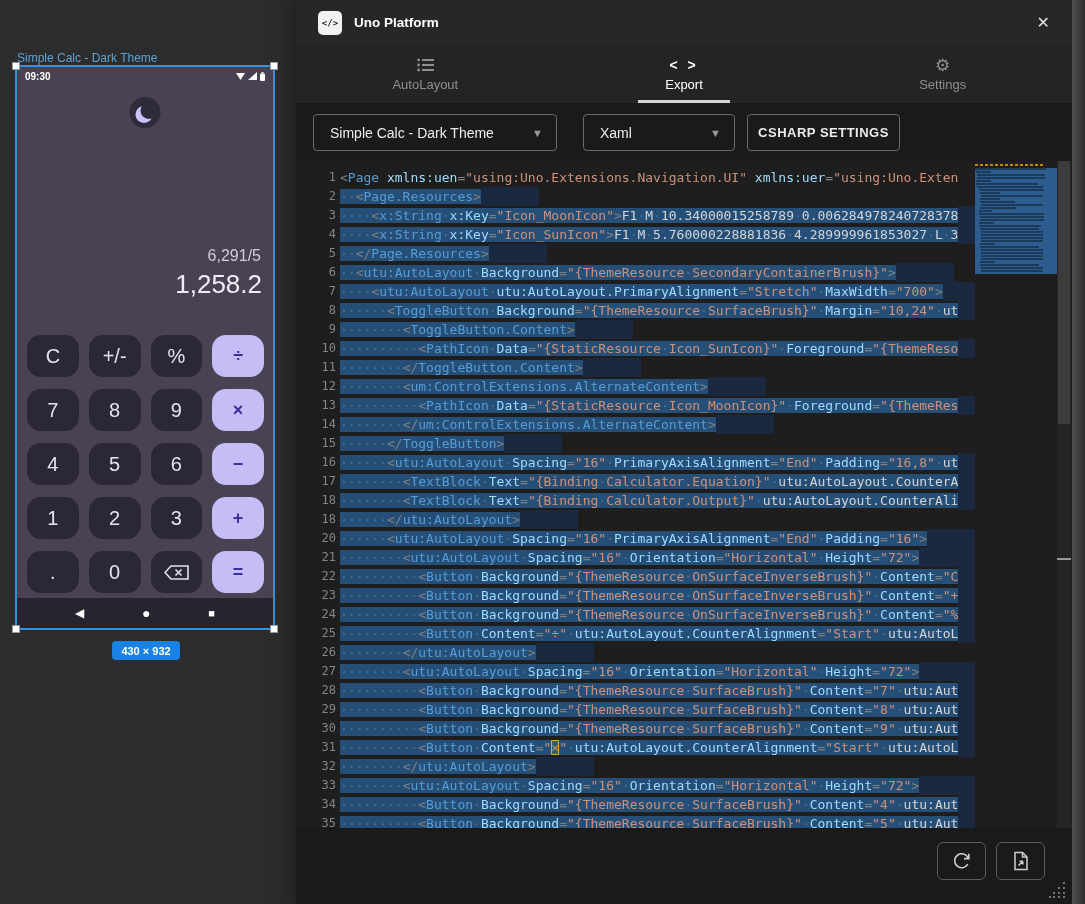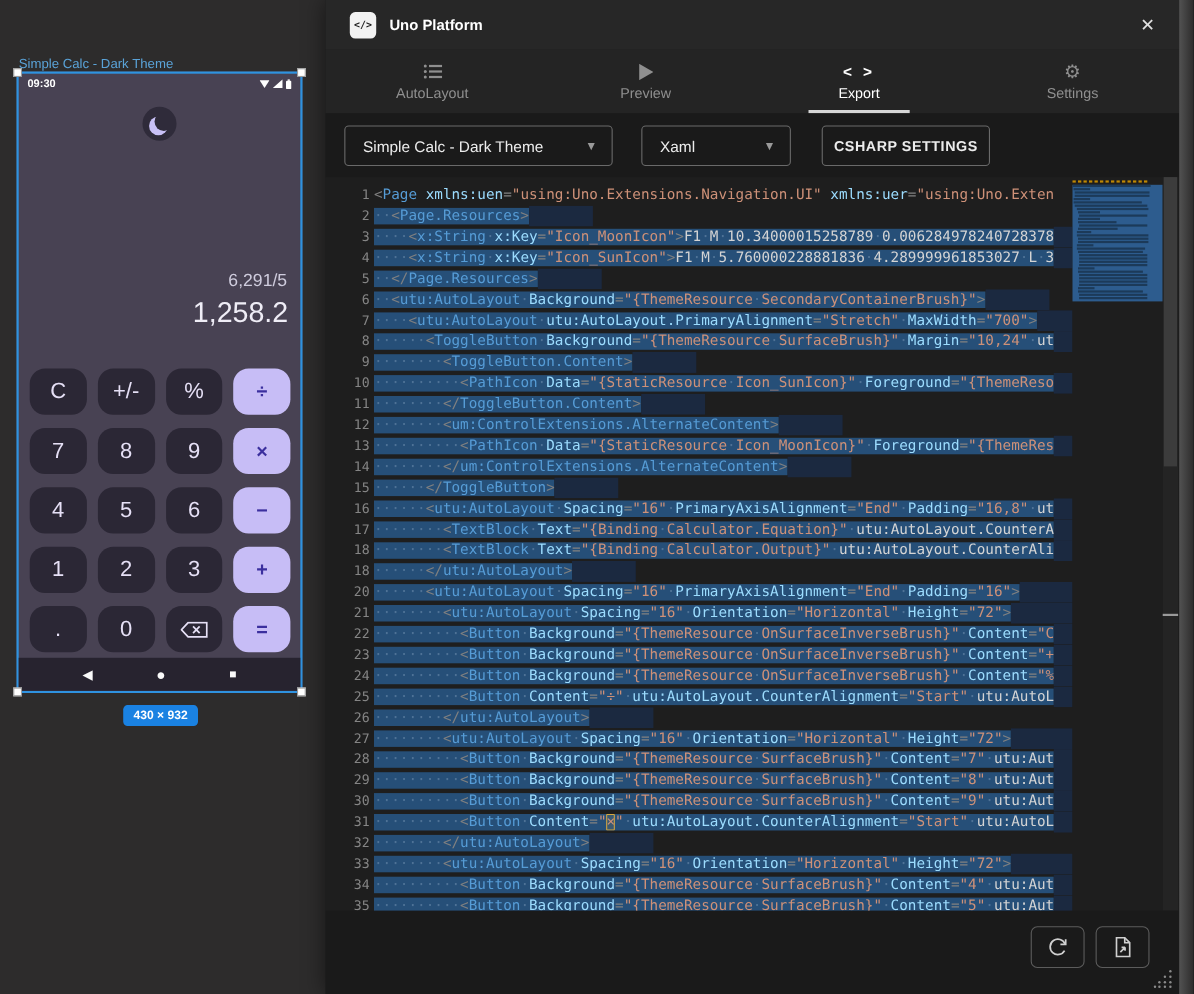--- a/index.html
+++ b/index.html
@@ -63,21 +63,21 @@
   .tab.active{color:#fff;}
   .tab.active::after{content:'';position:absolute;bottom:0;left:50%;transform:translateX(-50%);
                      width:92px;height:3px;background:#d6d6d6;}
   .code-glyph{font-weight:bold;letter-spacing:3px;font-size:14px;}
   .toolbar{position:absolute;left:0;top:103px;right:0;height:58px;background:#1a1a1a;}
   .select,.tool-btn{position:absolute;top:11px;height:37px;border:1px solid #6a6a6a;border-radius:4px;
           display:flex;align-items:center;color:#ececec;font-size:14px;background:transparent;cursor:pointer;}
   .select .sval{padding-left:16px;}
   .select .caret{margin-left:auto;padding-right:13px;color:#9a9a9a;font-size:11px;}
   .sel-theme{left:17px;width:244px;}
-  .sel-format{left:287px;width:136px;}
+  .sel-format{left:287px;width:152px;}
   .tool-btn{left:451px;width:153px;justify-content:center;font-weight:bold;font-size:13px;
             letter-spacing:.5px;font-family:"Liberation Sans",sans-serif;}
 
   
   .editor{position:absolute;left:0;top:161px;right:0;height:667px;background:#1e1e1e;overflow:hidden;}
   .code-lines{position:absolute;left:0;top:7px;right:97px;bottom:0;overflow:hidden;
               font-family:"DejaVu Sans Mono",monospace;font-size:13px;line-height:19px;}
   .cl{display:flex;height:19px;white-space:pre;}
   .cl .num{width:40px;text-align:right;color:#858585;flex:none;font-size:12px;}
   .cl .ct{margin-left:4px;flex:1;overflow:hidden;white-space:pre;}
@@ -190,28 +190,20 @@
             <svg width="17" height="14" viewBox="0 0 17 14" fill="currentColor">
               <circle cx="1.6" cy="2" r="1.4"></circle>
               <rect x="5" y="1" width="12" height="2"></rect>
               <circle cx="1.6" cy="7" r="1.4"></circle>
               <rect x="5" y="6" width="12" height="2"></rect>
               <circle cx="1.6" cy="12" r="1.4"></circle>
               <rect x="5" y="11" width="12" height="2"></rect>
             </svg>
           </span>
           <span class="tlabel">AutoLayout</span>
-        </div>
-        <div class="tab">
-          <span class="ticon">
-            <svg width="13" height="15" viewBox="0 0 13 15" fill="currentColor">
-              <path d="M0 0 L13 7.5 L0 15 Z"></path>
-            </svg>
-          </span>
-          <span class="tlabel">Preview</span>
         </div>
         <div class="tab active">
           <span class="ticon">
             <span class="code-glyph">&lt;&nbsp;&gt;</span>
           </span>
           <span class="tlabel">Export</span>
         </div>
         <div class="tab">
           <span class="ticon">
             <span style="font-size:17px;line-height:1;">⚙</span>

